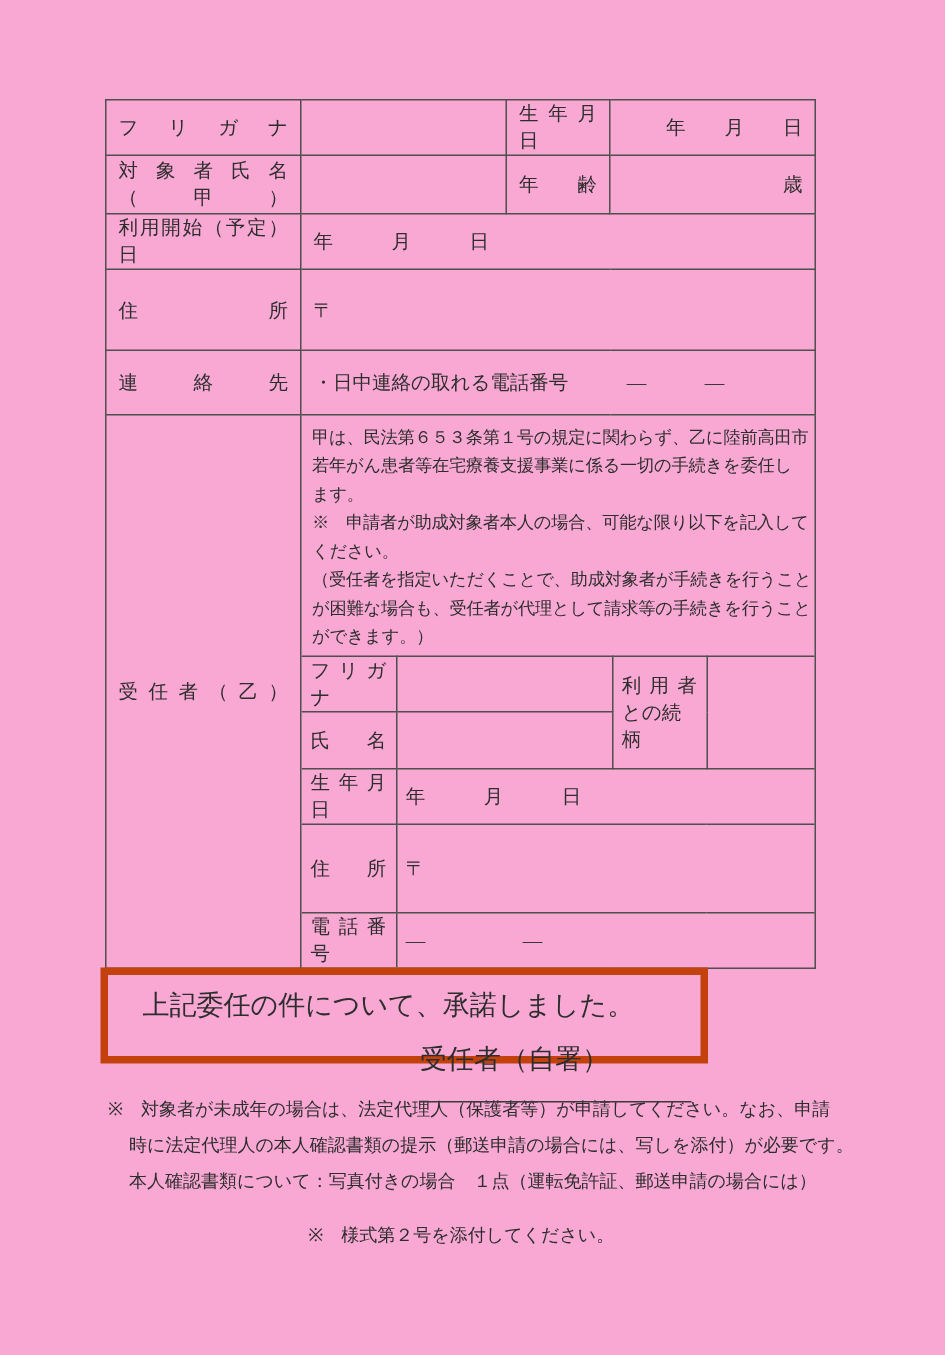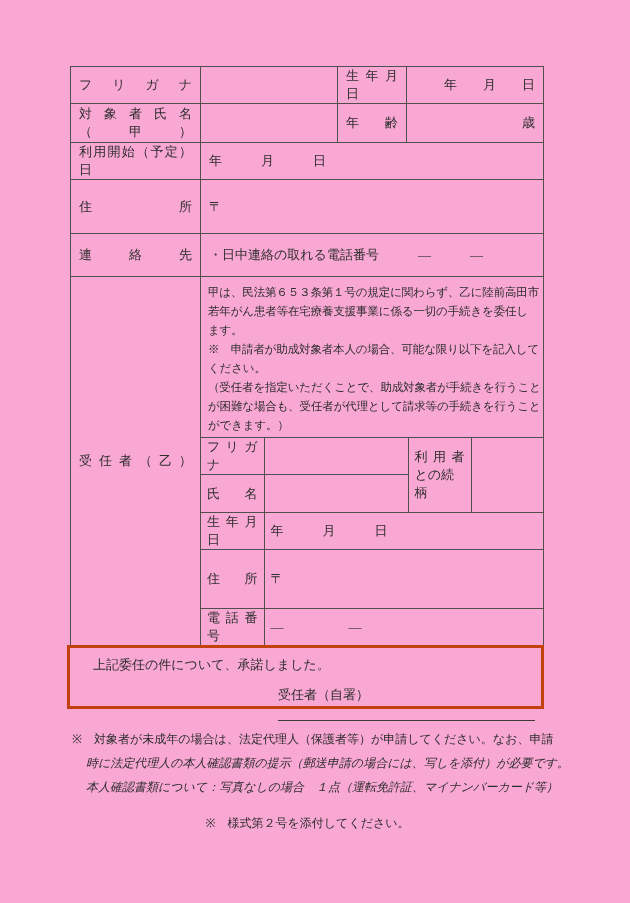--- a/index.html
+++ b/index.html
@@ -74,39 +74,39 @@
   .sr-phone{height:23px;}
   .relation-lbl{line-height:18px;font-size:12.5px;}
   .sub-birth-val{padding-left:60px;}
   .sub-phone-val{padding-left:62px;}
 
   
   .consent{
     position:relative;
     margin-left:-3px;
     margin-top:-1px;
-    width:477px;
+    width:405px;
     height:64px;
     box-sizing:border-box;
-    border:3px solid #c2410c;
-    font-size:13px;
+    border:5px solid #c2410c;
+    font-size:18px;
   }
   .consent-statement{padding:8px 0 0 23px;}
   .sig-line{
     display:flex;
     margin:12px 6px 0 208px;
     border-bottom:1px solid #3a3a3a;
     padding-bottom:16px;
   }
 
   
   .footnote{margin-top:18px;margin-left:2px;font-size:12px;line-height:24px;}
   .fn-line{white-space:nowrap;text-align:center;}
   .fn-marker{margin-right:12px;}
-  .fn-indent{margin-left:14px;font-style:italic;}
+  .fn-indent{margin-left:14px;}
   .fn-indent-deep{margin-left:175px;}
   .footnote-2{margin-top:12px;}
 </style>
 </head>
 <body>
 
 <div class="page">
   <div class="content">
 
     <table class="main">
@@ -202,21 +202,21 @@
       <div class="sig-line">
         <span>受任者（自署）</span>
       </div>
     </div>
 
     <div class="footnote">
       <div class="fn-line">
         <span class="fn-marker">※</span><span>対象者が未成年の場合は、法定代理人（保護者等）が申請してください。なお、申請</span>
       </div>
       <div class="fn-line fn-indent">時に法定代理人の本人確認書類の提示（郵送申請の場合には、写しを添付）が必要です。</div>
-      <div class="fn-line fn-indent">本人確認書類について：写真なしの場合　１点（運転免許証、マイナンバーカード等）</div>
+      <div class="fn-line fn-indent">本人確認書類について：写真付きの場合　１点（運転免許証、郵送申請の場合には）</div>
     </div>
 
     <div class="footnote footnote-2">
       <div class="fn-line">
         <span class="fn-marker">※</span><span>様式第２号を添付してください。</span>
       </div>
     </div>
 
   </div>
 </div>

